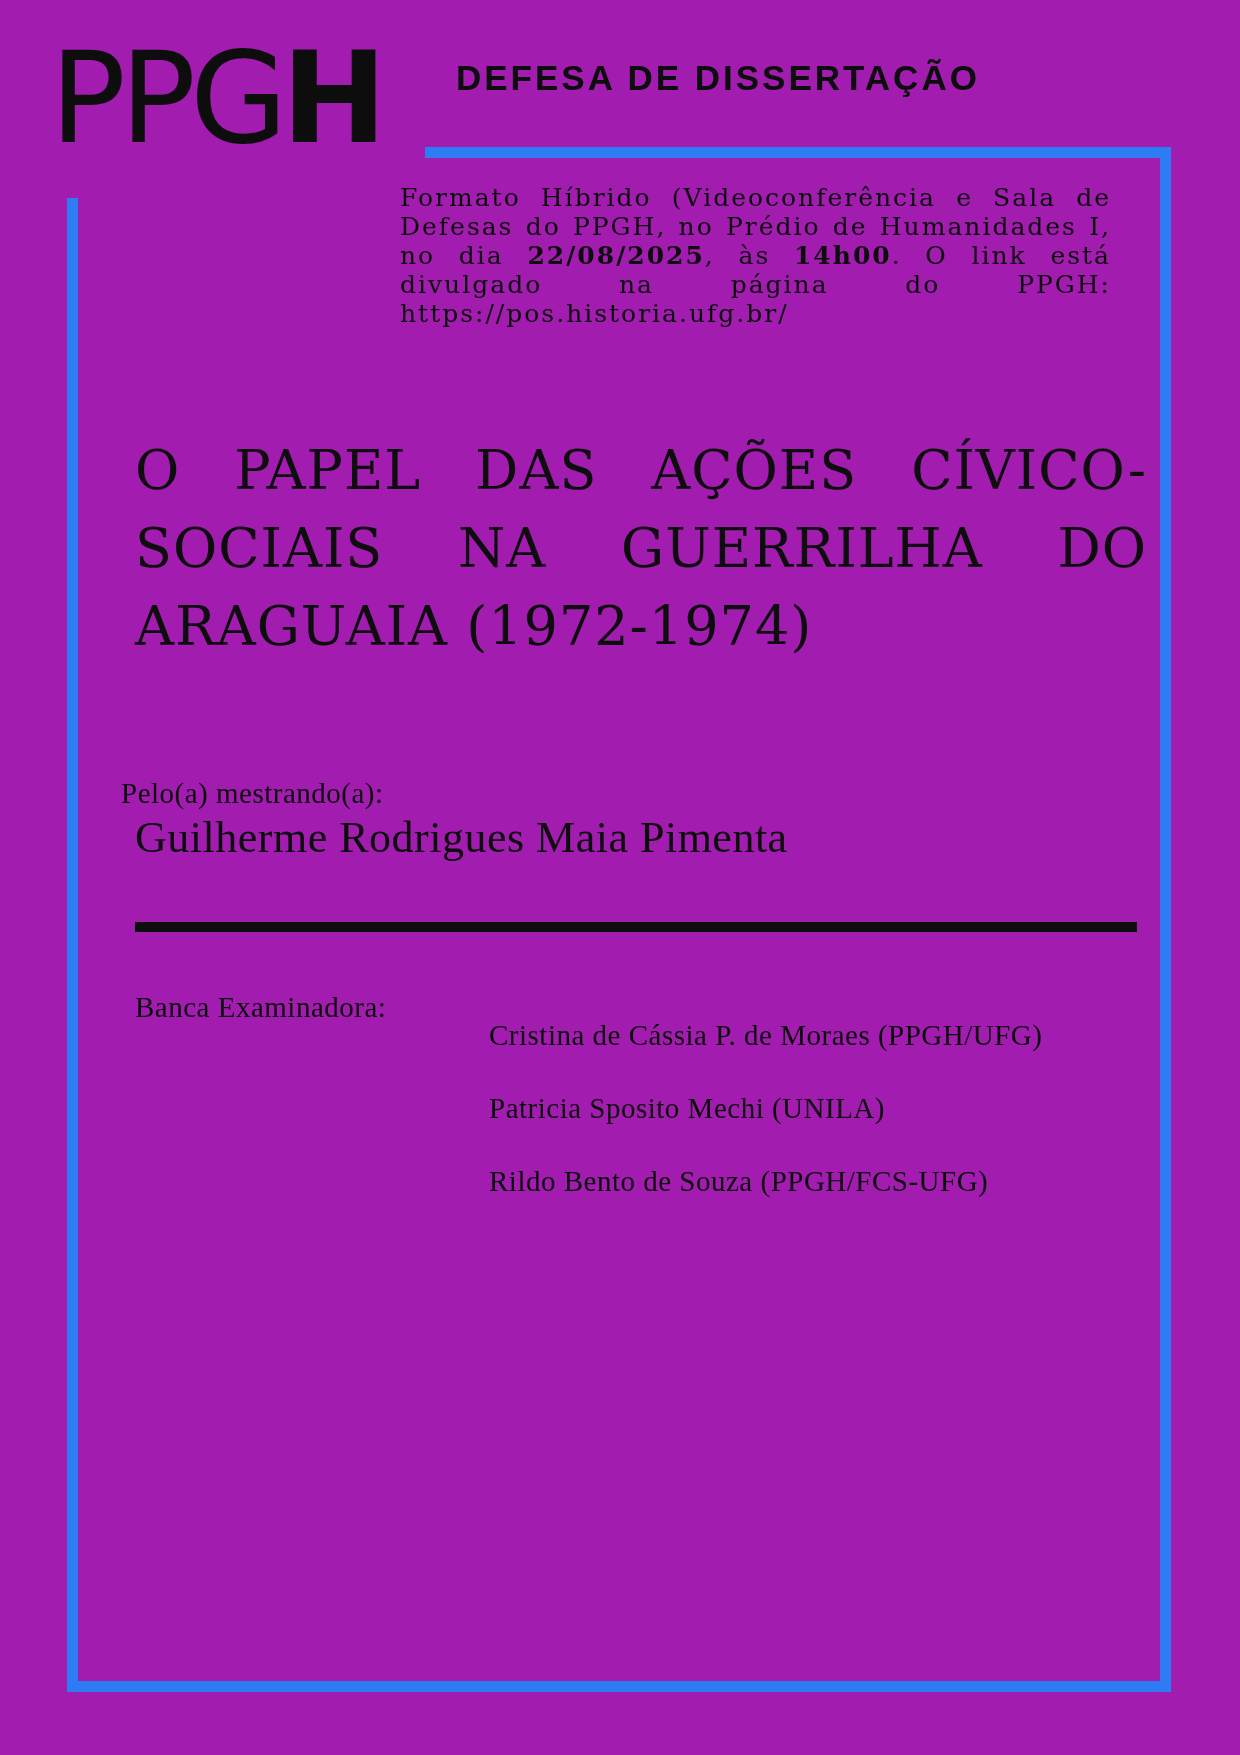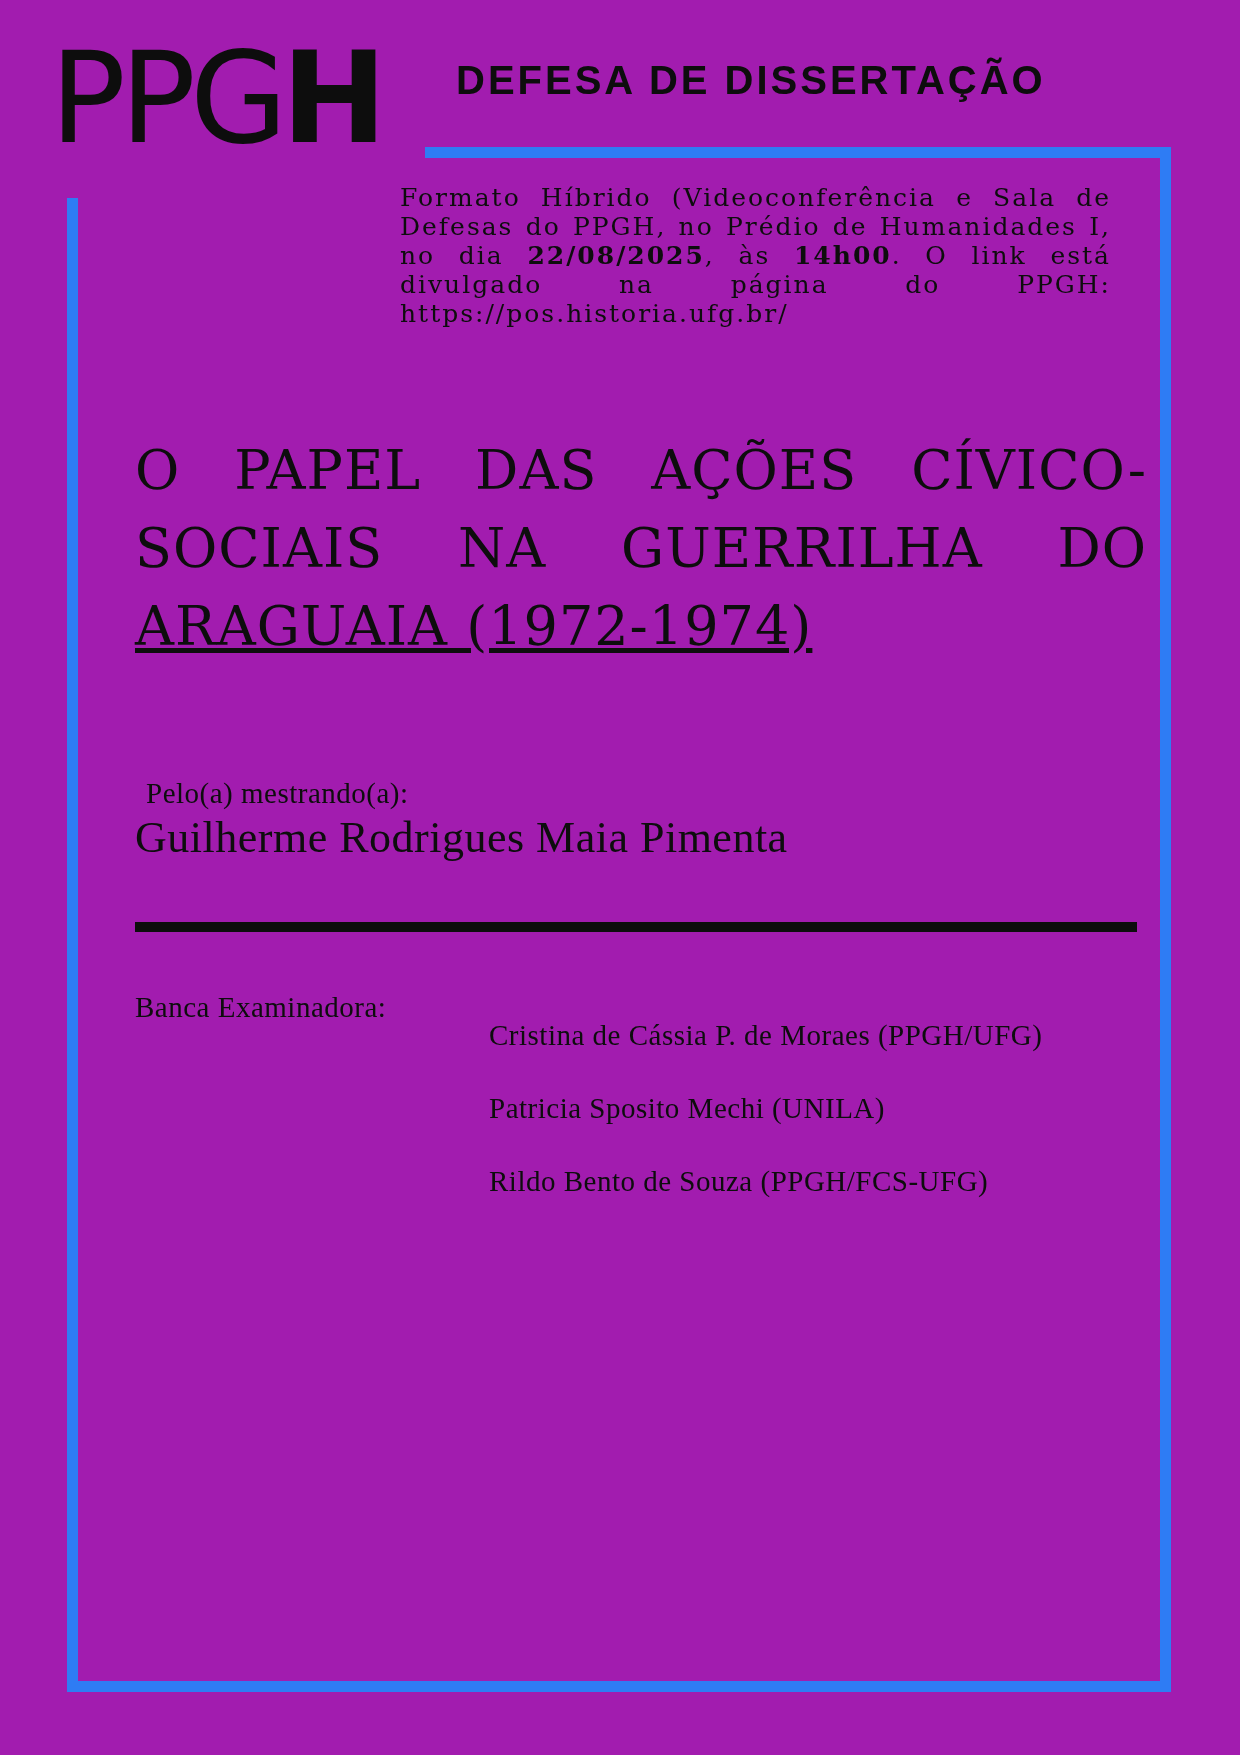--- a/index.html
+++ b/index.html
@@ -19,46 +19,46 @@
   .logo {
     position:absolute; left:50px; top:36px;
     font-family:"DejaVu Sans", sans-serif;
     font-size:126px; line-height:1; letter-spacing:-6px;
     font-weight:400; white-space:nowrap;
   }
   .logo b { font-weight:700; }
   .header-title {
     position:absolute; left:456px; top:58px;
     font-family:"Liberation Sans", sans-serif;
-    font-size:40px; font-weight:700; letter-spacing:3px;
+    font-size:35px; font-weight:700; letter-spacing:3px;
     white-space:nowrap;
   }
 
   
   .info {
     position:absolute; left:400px; top:183px; width:711px;
     font-family:"DejaVu Serif", serif;
     font-size:25px; line-height:29px; letter-spacing:2px;
   }
   .info .jline { text-align:justify; text-align-last:justify; }
   .info .jline.last-line { text-align-last:left; }
   .info b { font-weight:700;margin-top:16px; }
 
   
   .title {
     position:absolute; left:135px; top:432px; width:1012px;
     font-family:"DejaVu Serif", serif;
     font-size:54px; line-height:78px; letter-spacing:1px;
   }
   .title .jline { text-align:justify; text-align-last:justify; }
-  .title .jline.last-line { text-align-last:left;text-decoration:underline; }
+  .title .jline.last-line { text-align-last:left; }
 
   
   .student-label {
-    position:absolute; left:146px; top:777px;
+    position:absolute; left:121px; top:777px;
     font-size:29px; letter-spacing:0.5px;
   }
   .student-name {
     position:absolute; left:135px; top:812px;
     font-size:44px; letter-spacing:0.5px; white-space:nowrap;
   }
 
   
   .rule {
     position:absolute; left:135px; top:922px; width:1002px; height:10px;

